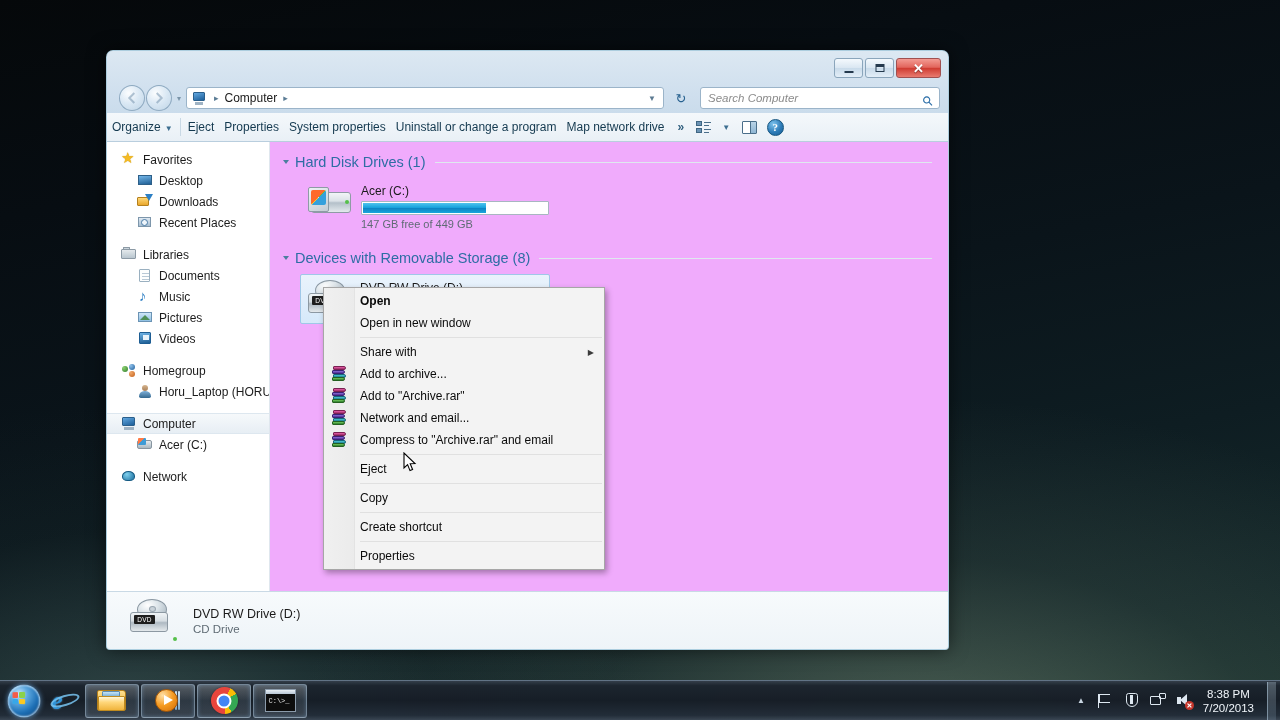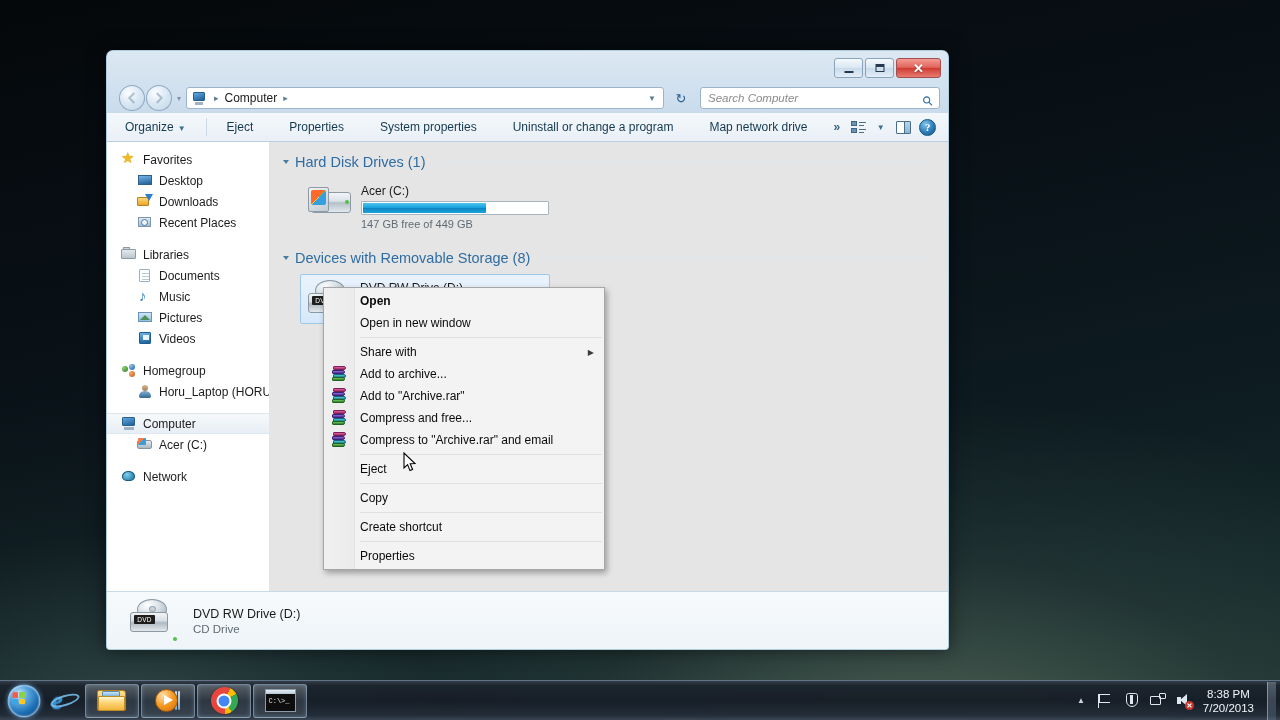--- a/index.html
+++ b/index.html
@@ -92,21 +92,21 @@
   #searchbox .ph { flex:1; font-size:11.5px; color:#8b8b8b; font-style:italic; padding-left:7px; }
   #searchbox .mag { color:#2b6ea8; font-size:13px; padding-right:7px; transform:rotate(-45deg); }
   
   #cmdbar {
     position:absolute; left:0; top:62px; right:0; height:29px;
     display:flex; align-items:center;
     background:linear-gradient(180deg,#f4f8fb 0%,#e9f0f6 100%);
     border-bottom:1px solid #b9cede;
   }
   .cmdItem {
-    font-size:12px; color:#14394f; padding:0 18px; height:25px; line-height:25px;
+    font-size:12px; color:#14394f; padding:0 5px; height:25px; line-height:25px;
     white-space:nowrap; cursor:default; border-radius:3px;
   }
   .cmdItem .car { font-size:8px; color:#3d6e90; margin-left:4px; }
   .cmdsep { width:1px; height:18px; background:#c9d9e5; margin:0 2px; }
   .cmdIconBtn {
     width:26px; height:24px; display:flex; align-items:center; justify-content:center;
     cursor:default; position:relative;
   }
   .viewico { width:15px; height:13px; position:relative; }
   .viewico i { position:absolute; display:block; background:#4a6e8a; }
@@ -190,21 +190,21 @@
   .ic-comp .s { position:absolute; left:1px; top:1px; width:13px; height:9px;
     background:linear-gradient(160deg,#63a8e0,#1c5e99); border:1px solid #2a5f8c; border-radius:1px; }
   .ic-comp .k { position:absolute; left:3px; bottom:1px; width:10px; height:3px; background:#9fb3c4; }
   .ic-hdd .d { position:absolute; left:0px; top:3px; width:15px; height:9px; border-radius:2px;
     background:linear-gradient(180deg,#e6ebee,#a9b7c1); border:1px solid #8795a0; }
   .ic-hdd .w { position:absolute; left:1px; top:1px; width:8px; height:7px;
     background:linear-gradient(135deg,#ff7a45 0%,#ff7a45 45%,#3d9bd6 45%,#3d9bd6 100%); border-radius:1px; }
   .ic-net .g { position:absolute; left:1px; top:2px; width:13px; height:10px; border-radius:50% 50% 40% 40%;
     background:radial-gradient(circle at 35% 30%,#7fd0ee,#1c6f9e); border:1px solid #145a83; }
   
-  #contentpane { flex:1; background:#e5e5e5; padding:12px 0 0 14px; position:relative; overflow:hidden; }
+  #contentpane { flex:1; background:#f0abfc; padding:12px 0 0 14px; position:relative; overflow:hidden; }
   .grpheader { display:flex; align-items:center; margin-bottom:8px; }
   .grparrow {
     width:0;height:0;border-left:4.5px solid #4b7e9e; border-top:3.5px solid transparent;
     border-bottom:3.5px solid transparent; margin-right:7px;
     transform:rotate(90deg);
   }
   .grptitle { font-size:14.5px; color:#2e6da4; white-space:nowrap; }
   .grpline { flex:1; height:1px; background:#dfe8ef; margin-left:9px; margin-right:16px; }
   .driveitem { display:flex; align-items:flex-start; padding:4px 6px; width:250px; border-radius:2px; cursor:default; }
   .driveitem.sel {
@@ -661,21 +661,21 @@
     <div class="mi">
       <span class="mico"><span class="rar"><i class="k1"></i><i class="k2"></i><i class="k3"></i><i class="k4"></i></span></span>
       <span>Add to archive...</span>
     </div>
     <div class="mi">
       <span class="mico"><span class="rar"><i class="k1"></i><i class="k2"></i><i class="k3"></i><i class="k4"></i></span></span>
       <span>Add to "Archive.rar"</span>
     </div>
     <div class="mi">
       <span class="mico"><span class="rar"><i class="k1"></i><i class="k2"></i><i class="k3"></i><i class="k4"></i></span></span>
-      <span>Compress and free...</span>
+      <span>Network and email...</span>
     </div>
     <div class="mi">
       <span class="mico"><span class="rar"><i class="k1"></i><i class="k2"></i><i class="k3"></i><i class="k4"></i></span></span>
       <span>Compress to "Archive.rar" and email</span>
     </div>
     <div class="msep"></div>
     <div class="mi">Eject</div>
     <div class="msep"></div>
     <div class="mi">Copy</div>
     <div class="msep"></div>

